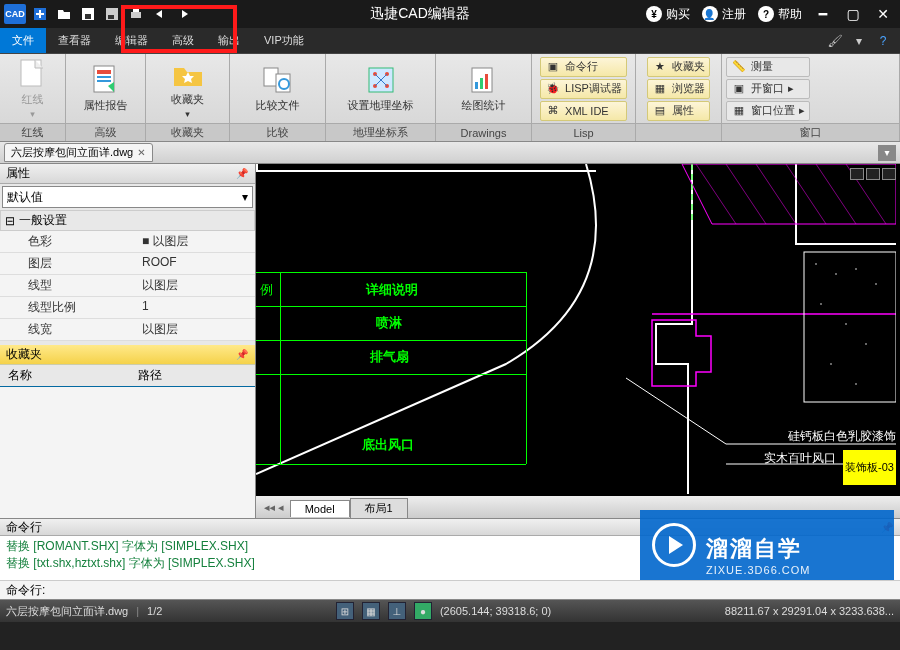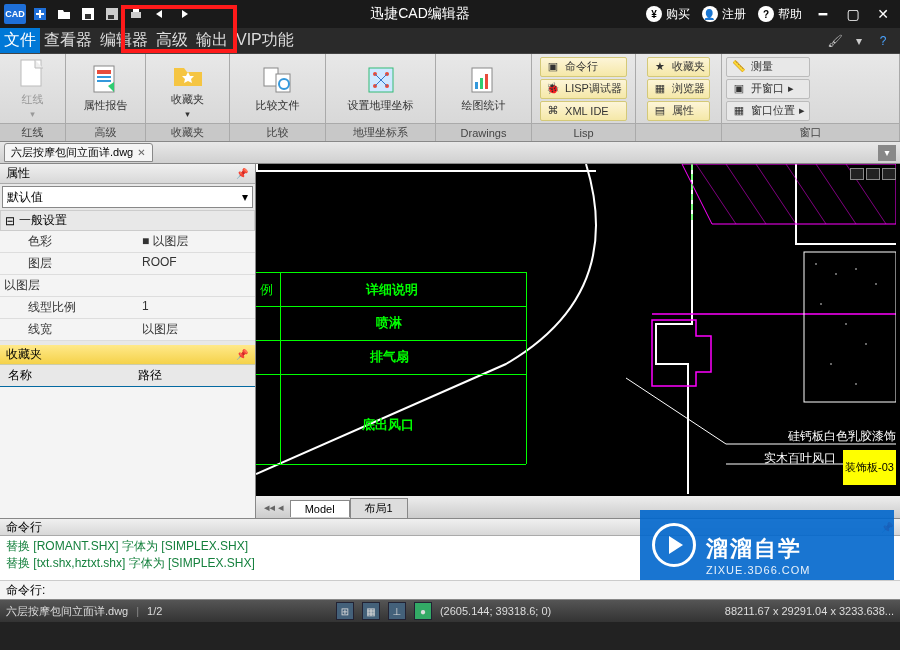--- a/index.html
+++ b/index.html
@@ -11,21 +11,21 @@
 .tb-icon { width:20px; height:20px; display:flex; align-items:center; justify-content:center; }
 .logo-cad { background:#1e6fd8; color:#fff; font-size:9px; font-weight:bold; border-radius:2px; width:22px; height:20px; display:flex; align-items:center; justify-content:center; }
 .tb-center { flex:1; text-align:center; font-size:14px; }
 .tb-right { display:flex; align-items:center; gap:12px; padding-right:8px; }
 .tb-btn { display:flex; align-items:center; gap:4px; cursor:pointer; }
 .circ { width:16px; height:16px; border-radius:50%; background:#fff; color:#000; display:flex; align-items:center; justify-content:center; font-size:10px; font-weight:bold; }
 .win-btn { width:18px; height:18px; display:flex; align-items:center; justify-content:center; font-size:14px; }
 
 
 .menubar { height:26px; background:#2a2a2a; display:flex; align-items:stretch; border-bottom:1px solid #444; position:relative; }
-.menutab { padding:0 4px; color:#ddd; font-size:16px; display:flex; align-items:center; cursor:pointer; }
+.menutab { padding:0 12px; color:#ddd; font-size:11px; display:flex; align-items:center; cursor:pointer; }
 .menutab.active { background:#0078d7; color:#fff; }
 .menubar-right { margin-left:auto; display:flex; align-items:center; gap:6px; padding-right:8px; }
 .mr-icon { width:18px; height:18px; display:flex; align-items:center; justify-content:center; color:#ccc; font-size:12px; }
 
 
 .red-box { position:absolute; top:5px; left:121px; width:116px; height:48px; border:4px solid #ff1a1a; z-index:50; pointer-events:none; }
 
 
 .ribbon { height:88px; background:linear-gradient(#e8e8e8,#d4d4d4); display:flex; border-bottom:1px solid #888; }
 .rgroup { border-right:1px solid #aaa; display:flex; flex-direction:column; }
@@ -357,20 +357,21 @@
         </div>
       <div class="prop-row">
           <div class="prop-k">色彩</div>
           <div class="prop-v">■ 以图层</div>
         </div>
       <div class="prop-row">
           <div class="prop-k">图层</div>
           <div class="prop-v">ROOF</div>
         </div>
       <div class="prop-row">
+          <div class="prop-k">线型</div>
           <div class="prop-v">以图层</div>
         </div>
       <div class="prop-row">
           <div class="prop-k">线型比例</div>
           <div class="prop-v">1</div>
         </div>
       <div class="prop-row">
           <div class="prop-k">线宽</div>
           <div class="prop-v">以图层</div>
         </div>
@@ -434,21 +435,21 @@
       <div class="gline" style="left:0;top:142px;width:270px;height:1px"></div>
       <div class="gline" style="left:0;top:176px;width:270px;height:1px"></div>
       <div class="gline" style="left:0;top:210px;width:270px;height:1px"></div>
       <div class="gline" style="left:0;top:300px;width:270px;height:1px"></div>
       <div class="gline" style="left:24px;top:108px;width:1px;height:192px"></div>
       <div class="gline" style="left:270px;top:108px;width:1px;height:192px"></div>
       <div class="mtext" style="left:4px;top:117px">例</div>
       <div class="mtext" style="left:110px;top:117px;font-weight:bold">详细说明</div>
       <div class="mtext" style="left:120px;top:150px;font-weight:bold">喷淋</div>
       <div class="mtext" style="left:114px;top:184px;font-weight:bold">排气扇</div>
-      <div class="mtext" style="left:106px;top:252px;font-weight:bold">底出风口</div>
+      <div class="mtext" style="left:106px;top:272px;font-weight:bold">底出风口</div>
 
       <div class="rtext" style="right:4px;top:264px">硅钙板白色乳胶漆饰</div>
       <div class="rtext" style="right:64px;top:286px">实木百叶风口</div>
       <div style="position:absolute;right:4px;top:286px;background:#ff0;color:#000;font-size:11px;padding:10px 2px">装饰板-03</div>
 
       <div style="position:absolute;top:4px;right:4px;display:flex;gap:2px">
         <div style="width:14px;height:12px;border:1px solid #888;background:#222"></div>
         <div style="width:14px;height:12px;border:1px solid #888;background:#222"></div>
         <div style="width:14px;height:12px;border:1px solid #888;background:#222"></div>
       </div>

